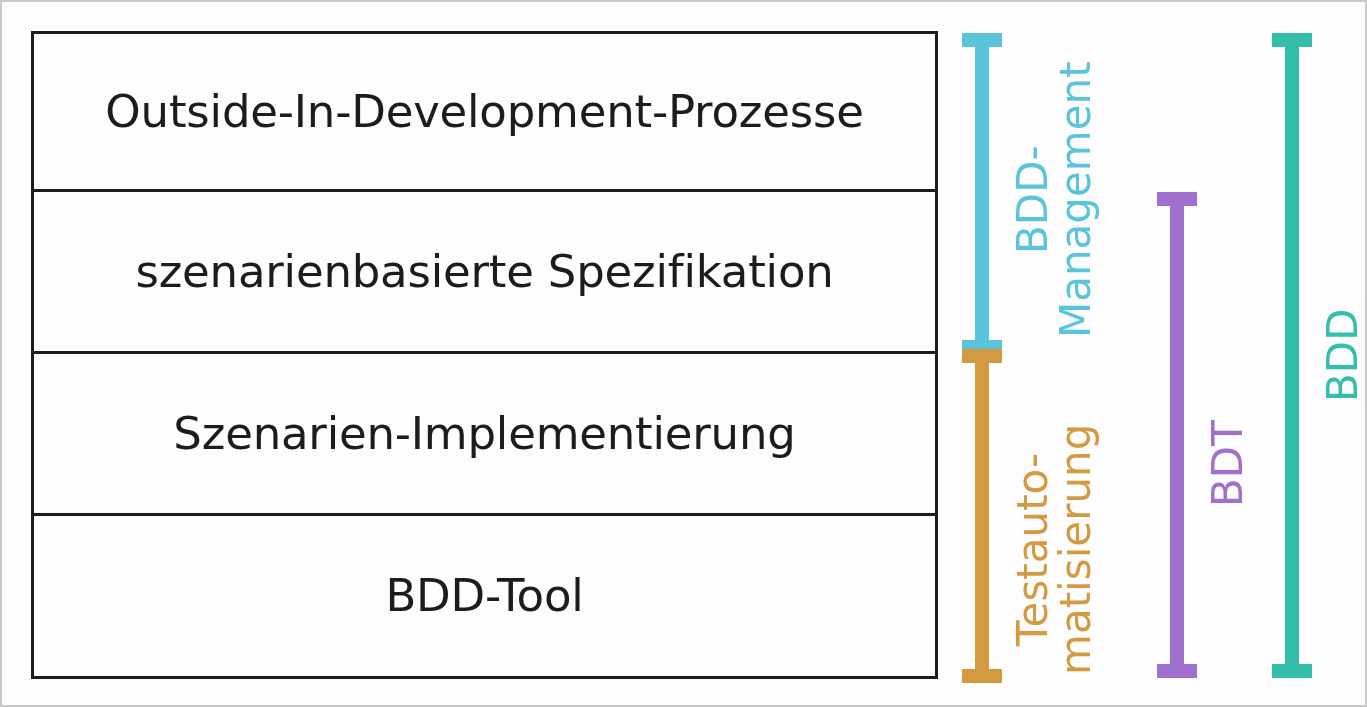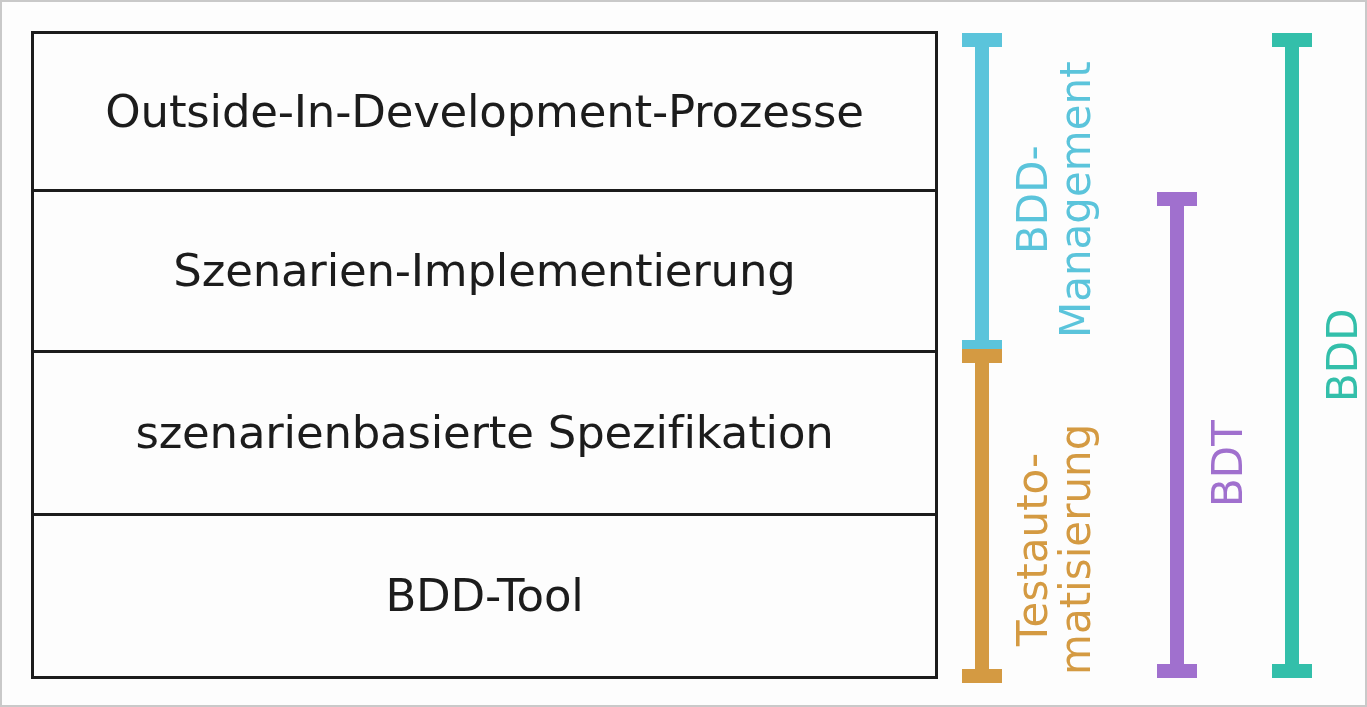--- a/index.html
+++ b/index.html
@@ -97,25 +97,25 @@
 </style>
 </head>
 <body>
 
 <div id="canvas">
 
   <div class="stack">
     <div class="layer r0">
       <span class="layer-label">Outside-In-Development-Prozesse</span>
     </div>
+    <div class="layer r1">
+      <span class="layer-label">szenarienbasierte Spezifikation</span>
+    </div>
     <div class="layer r2">
       <span class="layer-label">Szenarien-Implementierung</span>
-    </div>
-    <div class="layer r1">
-      <span class="layer-label">szenarienbasierte Spezifikation</span>
     </div>
     <div class="layer r3">
       <span class="layer-label">BDD-Tool</span>
     </div>
   </div>
 
   <div class="bracket" style="left:960px; top:31px; width:40px; height:321px; color:#5BC4DB;">
     <div class="cap top"></div>
     <div class="bar"></div>
     <div class="cap bottom"></div>

